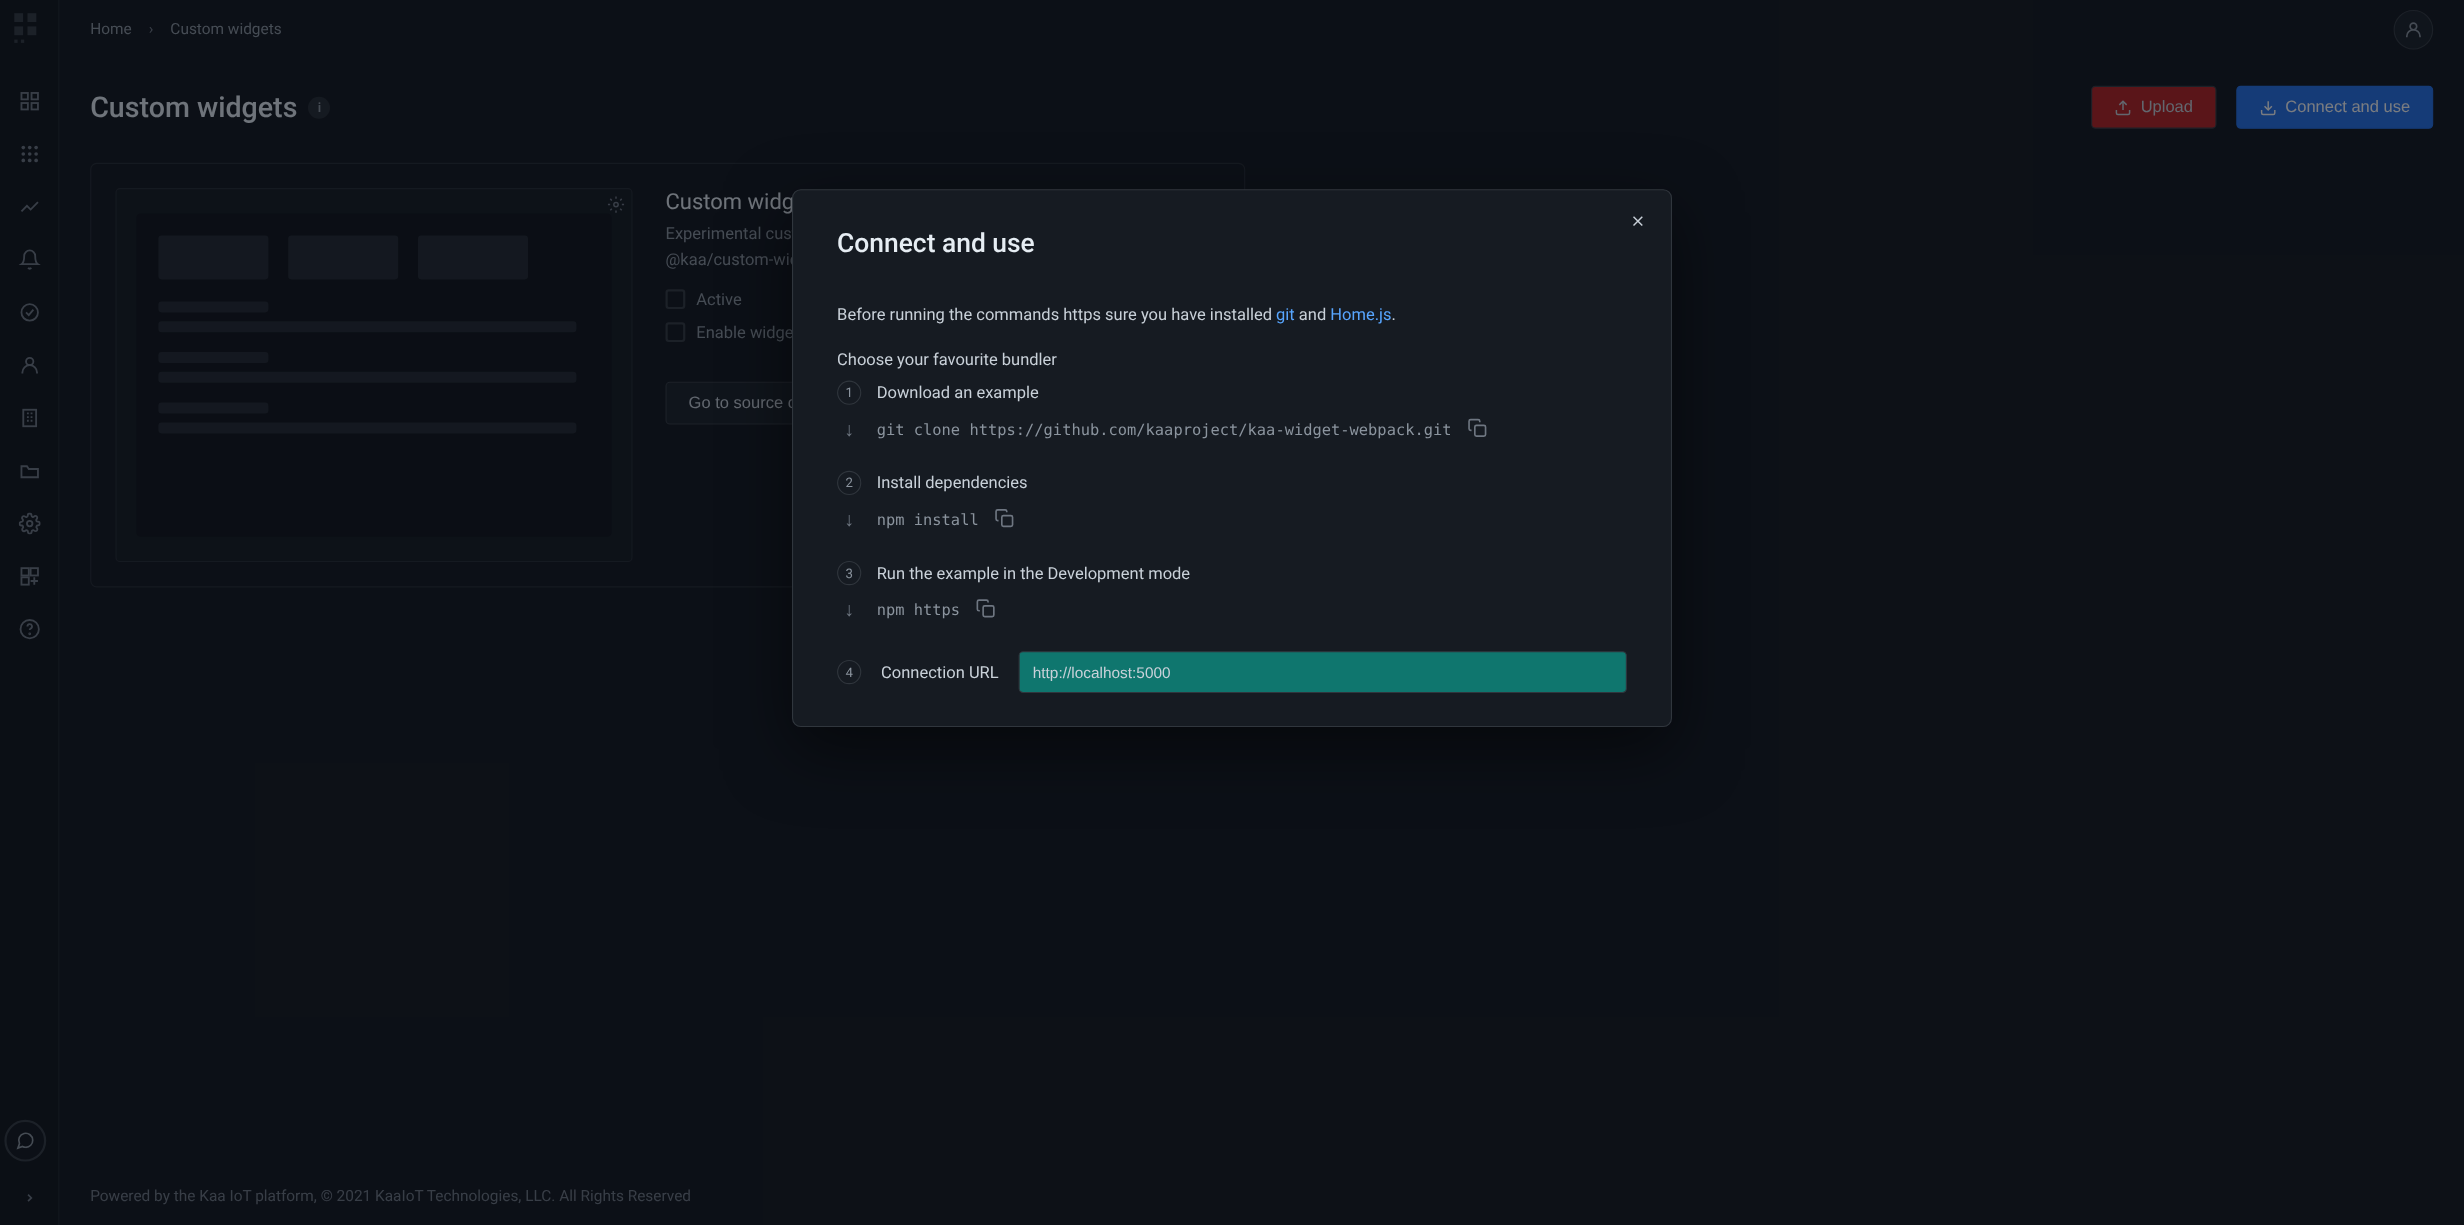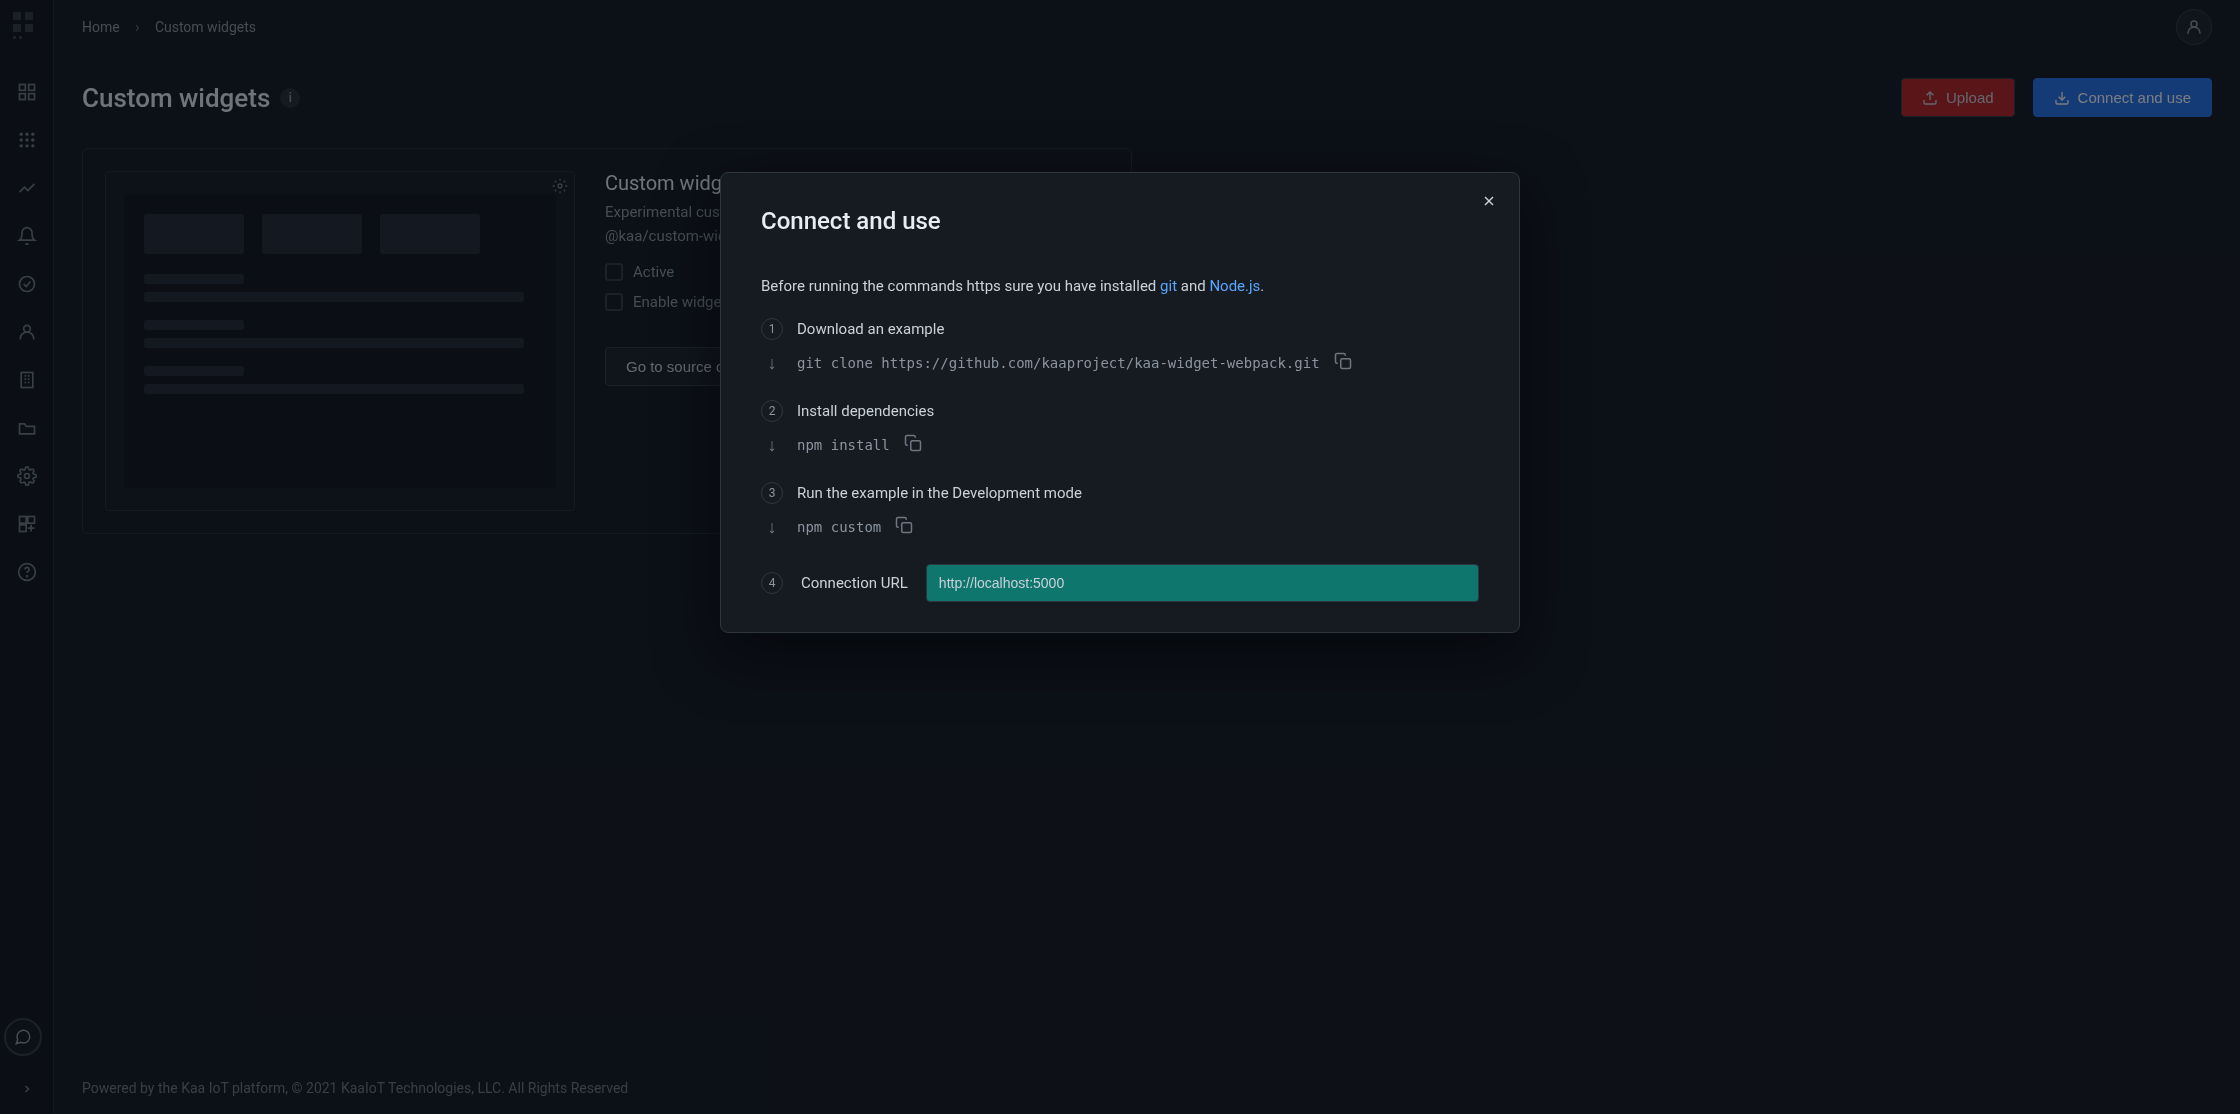--- a/index.html
+++ b/index.html
@@ -396,23 +396,24 @@
   <div class="modal">
     <div class="modal-close">
       <svg width="16" height="16" viewBox="0 0 24 24" fill="none" stroke="currentColor" stroke-width="2">
           <line x1="18" y1="6" x2="6" y2="18"></line>
           <line x1="6" y1="6" x2="18" y2="18"></line>
         </svg>
     </div>
     <div class="modal-title">Connect and use</div>
 
     <div class="modal-text">
-      <span>Before running the commands https sure you have installed </span><span class="link">git</span><span> and </span><span class="link">Node.js</span><span>.</span>
-    </div>
-
+      <span>Before running the commands https sure you have installed </span><span class="link">git</span><span> and </span><span class="link">Home.js</span><span>.</span>
+    </div>
+
+    <div class="label">Choose your favourite bundler</div>
 
     <div class="step">
       <div class="step-num">1</div>
       <div class="step-label">Download an example</div>
     </div>
     <div class="code-row">
       <div class="step-arrow">↓</div>
       <div class="code-block">git clone https://github.com/kaaproject/kaa-widget-webpack.git</div>
       <span class="copy-icon"><svg viewBox="0 0 24 24" fill="none" stroke="currentColor" stroke-width="2">
             <rect x="9" y="9" width="13" height="13" rx="2"></rect>
@@ -432,21 +433,21 @@
             <path d="M5 15H4a2 2 0 0 1-2-2V4a2 2 0 0 1 2-2h9a2 2 0 0 1 2 2v1"></path>
           </svg></span>
     </div>
 
     <div class="step">
       <div class="step-num">3</div>
       <div class="step-label">Run the example in the Development mode</div>
     </div>
     <div class="code-row">
       <div class="step-arrow">↓</div>
-      <div class="code-block">npm custom</div>
+      <div class="code-block">npm https</div>
       <span class="copy-icon"><svg viewBox="0 0 24 24" fill="none" stroke="currentColor" stroke-width="2">
             <rect x="9" y="9" width="13" height="13" rx="2"></rect>
             <path d="M5 15H4a2 2 0 0 1-2-2V4a2 2 0 0 1 2-2h9a2 2 0 0 1 2 2v1"></path>
           </svg></span>
     </div>
 
     <div class="url-row">
       <div class="step-num">4</div>
       <div class="step-label">Connection URL</div>
       <input class="url-input" value="http://localhost:5000" style="">

